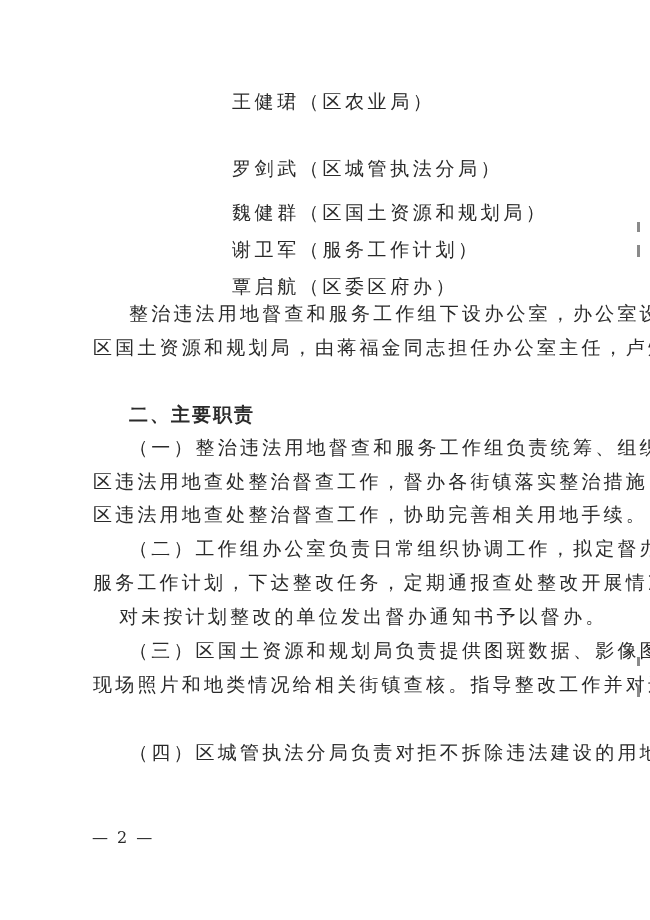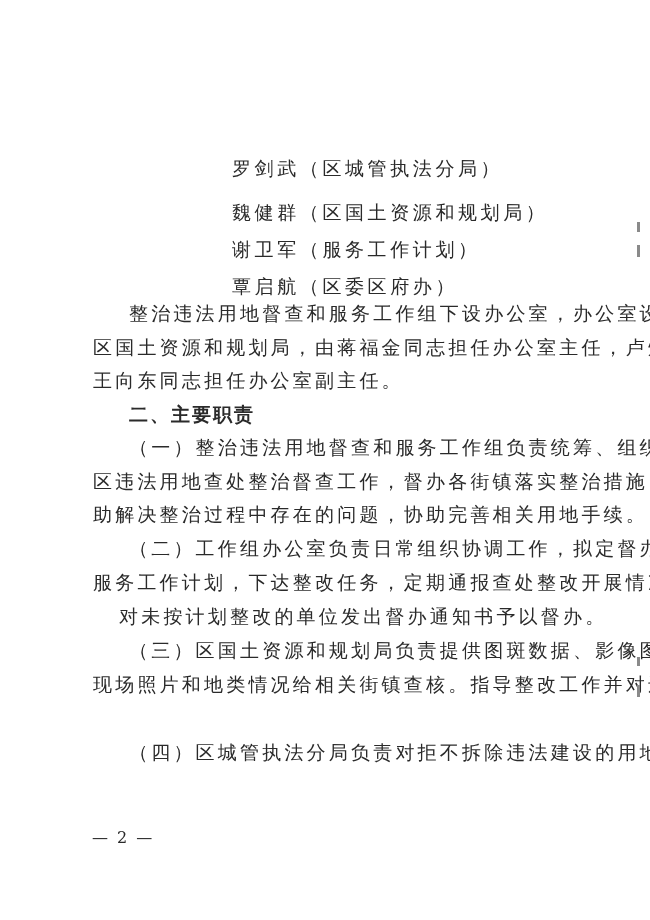--- a/index.html
+++ b/index.html
@@ -10,34 +10,34 @@
   .member { left:232px; letter-spacing:3.6px; }
   .heading { font-weight:bold; letter-spacing:2px; }
   .mark { position:absolute; width:3px; background:#8a8a8a; }
   .pagenum { position:absolute; left:92px; top:828px; font-size:16px; letter-spacing:2px; }
 </style>
 </head>
 <body>
 
 <div class="page">
 
+  <div class="line member" style="top:90px;">王健珺（区农业局）</div>
   <div class="line member" style="top:127px;margin-top:30px;">罗剑武（区城管执法分局）</div>
   <div class="line member" style="top:201px;">魏健群（区国土资源和规划局）</div>
   <div class="line member" style="top:238px;">谢卫军（服务工作计划）</div>
   <div class="line member" style="top:275px;">覃启航（区委区府办）</div>
 
   <div class="line" style="left:129px; top:302px;">整治违法用地督查和服务工作组下设办公室，办公室设在</div>
   <div class="line" style="left:93px;  top:336px;">区国土资源和规划局，由蒋福金同志担任办公室主任，卢焰平、</div>
-  <div class="line" style="left:93px;  top:369px;">王向东同志担任办公室副主任。</div>
 
   <div class="line heading" style="left:129px; top:403px;">二、主要职责</div>
 
   <div class="line" style="left:129px; top:436px;">（一）整治违法用地督查和服务工作组负责统筹、组织全</div>
   <div class="line" style="left:93px;  top:470px;">区违法用地查处整治督查工作，督办各街镇落实整治措施，协</div>
-  <div class="line" style="left:93px;  top:503px;">助解决整治过程中存在的问题，协助完善相关用地手续。</div>
+  <div class="line" style="left:93px;  top:503px;">区违法用地查处整治督查工作，协助完善相关用地手续。</div>
 
   <div class="line" style="left:129px; top:537px;">（二）工作组办公室负责日常组织协调工作，拟定督办和</div>
   <div class="line" style="left:93px;  top:571px;">服务工作计划，下达整改任务，定期通报查处整改开展情况，</div>
   <div class="line" style="left:93px;  top:605px;margin-left:26px;">对未按计划整改的单位发出督办通知书予以督办。</div>
 
   <div class="line" style="left:129px; top:639px;">（三）区国土资源和规划局负责提供图斑数据、影像图、</div>
   <div class="line" style="left:93px;  top:673px;">现场照片和地类情况给相关街镇查核。指导整改工作并对违法</div>
 
   <div class="line" style="left:129px; top:741px;">（四）区城管执法分局负责对拒不拆除违法建设的用地单</div>
 

